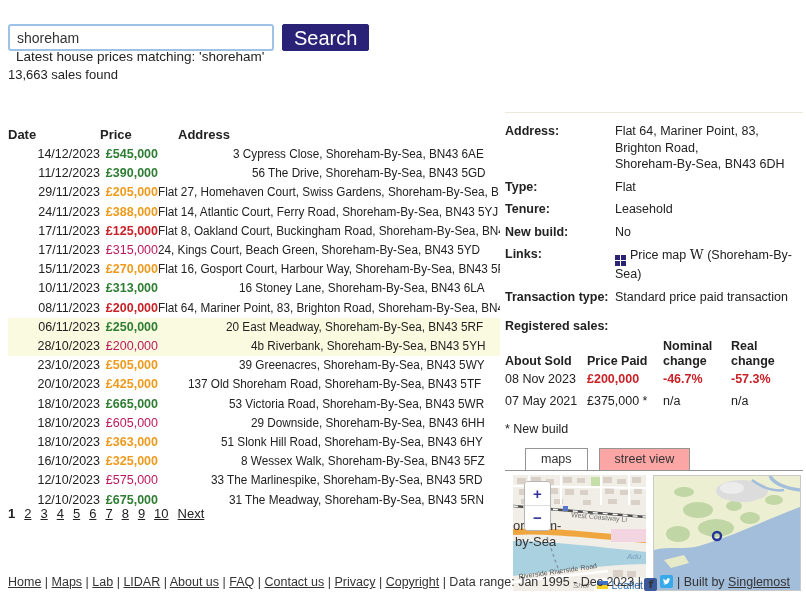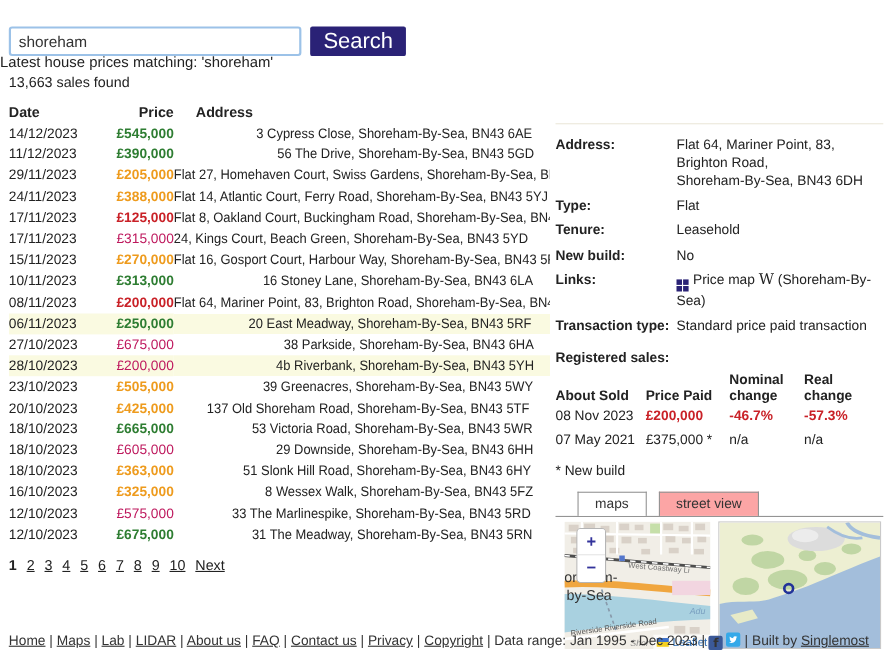--- a/index.html
+++ b/index.html
@@ -18,32 +18,32 @@
     padding:2px 7px; font-size:14px; color:#333; outline:none;
     font-family:"Liberation Sans", sans-serif;
   }
   .search-btn {
     margin-left:8px; height:27px; padding:2px 11px;
     background:#2a2276; color:#fff; border:1px solid #2a2276; border-radius:2px;
     font-size:20px; font-family:"Liberation Sans", sans-serif; cursor:pointer;
   }
 
   
-  .results-heading { position:absolute; left:0; top:49px; font-size:13.5px; }
+  .results-heading { position:absolute; left:16px; top:49px; font-size:13.5px; }
   .results-count   { position:absolute; left:8px; top:67px; font-size:13px; }
 
   
   .results-wrap { position:absolute; left:8px; top:92px; width:492px; overflow:hidden; }
-  table.results { border-collapse:collapse; width:492px; table-layout:fixed; }
+  table.results { border-collapse:collapse; width:492px; table-layout:fixed;margin-top:33px; }
   table.results th { text-align:left; font-weight:bold; padding:2px 0 3px 0; font-size:13px; }
   table.results th.c-date { width:92px; }
-  table.results th.c-price { width:58px; text-align:right; }
+  table.results th.c-price { width:58px; }
   table.results th.c-addr { padding-left:20px; }
   table.results td { padding:0; line-height:19.2px; font-size:12.5px; white-space:nowrap; }
-  td.row-date { width:92px; color:#222; }
+  td.row-date { width:92px; color:#222;text-align:right; }
   td.row-price { width:58px; text-align:right; font-weight:bold; }
   td.row-price.plain { font-weight:normal; color:#be185d; }
   td.row-price.green { color:#2e7d32; }
   td.row-price.orange { color:#ee9b1d; }
   td.row-price.red { color:#c92127; }
   td.row-addr { padding-left:20px; overflow:hidden;text-align:right; }
   td.row-addr .addr-text { display:inline-block; transform:scaleX(.94); transform-origin:0 50%; }
   tr.hl { background:#fafae1; }
 
   
@@ -160,25 +160,20 @@
         </tr>
         <tr>
           <td class="row-date">08/11/2023</td>
           <td class="row-price red">£200,000</td>
           <td class="row-addr"><span class="addr-text">Flat 64, Mariner Point, 83, Brighton Road, Shoreham-By-Sea, BN43 6DH</span></td>
         </tr>
         <tr class="hl">
           <td class="row-date">06/11/2023</td>
           <td class="row-price green">£250,000</td>
           <td class="row-addr"><span class="addr-text">20 East Meadway, Shoreham-By-Sea, BN43 5RF</span></td>
-        </tr>
-        <tr>
-          <td class="row-date">27/10/2023</td>
-          <td class="row-price plain">£675,000</td>
-          <td class="row-addr"><span class="addr-text">38 Parkside, Shoreham-By-Sea, BN43 6HA</span></td>
         </tr>
         <tr class="hl">
           <td class="row-date">28/10/2023</td>
           <td class="row-price plain">£200,000</td>
           <td class="row-addr"><span class="addr-text">4b Riverbank, Shoreham-By-Sea, BN43 5YH</span></td>
         </tr>
         <tr>
           <td class="row-date">23/10/2023</td>
           <td class="row-price orange">£505,000</td>
           <td class="row-addr"><span class="addr-text">39 Greenacres, Shoreham-By-Sea, BN43 5WY</span></td>

